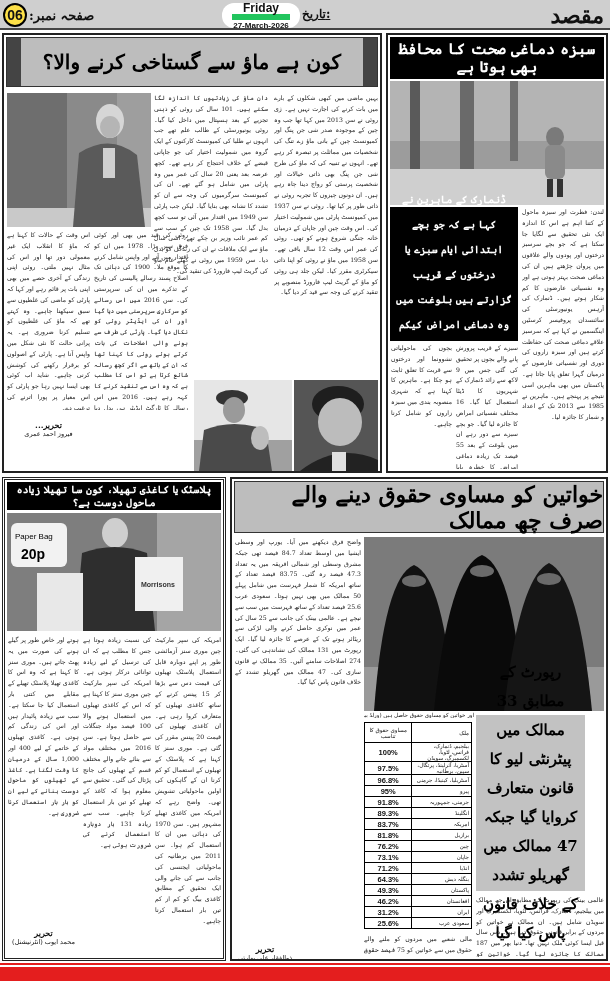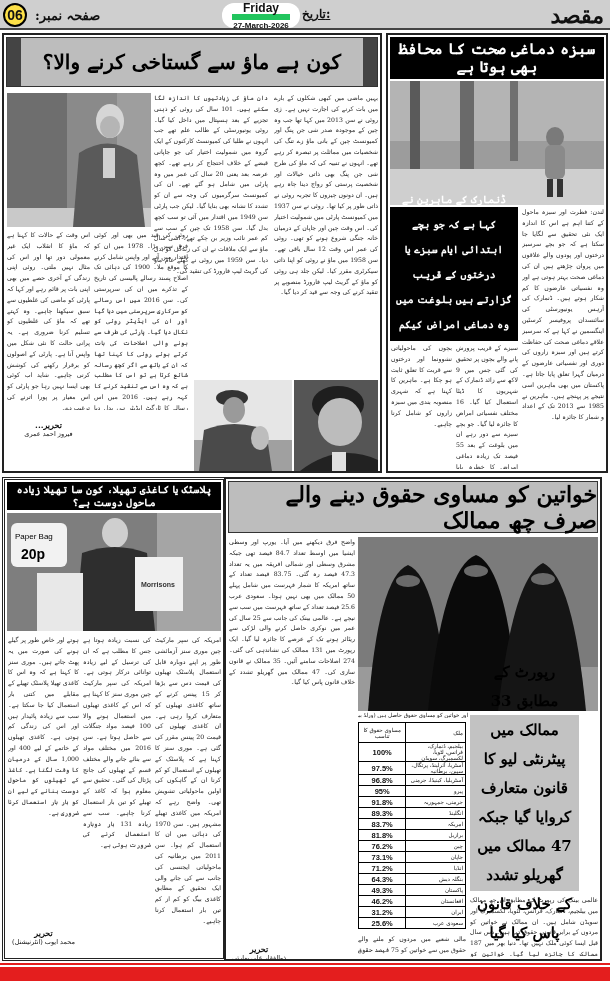--- a/index.html
+++ b/index.html
@@ -3,21 +3,21 @@
 <meta charset="utf-8">
 <style>
   * { box-sizing: border-box; margin: 0; padding: 0; }
   html, body { width: 610px; height: 981px; background: #fff; overflow: hidden; }
   body { position: relative; font-family: "DejaVu Sans", sans-serif; color: #111; }
 
   
   .masthead { position: absolute; left: 0; top: 0; width: 610px; height: 30px;
     background: #cfcfcf; border-bottom: 2px solid #444; }
   .page-no { position: absolute; left: 3px; top: 3px; display: flex; align-items: center; direction: rtl; }
-  .page-no .lbl { font-family: "DejaVu Serif", serif; font-size: 13px; font-weight: bold; margin-left: 8px; }
+  .page-no .lbl { font-family: "DejaVu Serif", serif; font-size: 13px; font-weight: bold; margin-left: 2px; }
   .page-no .num { width: 24px; height: 24px; border-radius: 50%; border: 2px solid #000; background: #fde047;
     font-family: "Liberation Sans", sans-serif; font-weight: bold; font-size: 14px; display: flex; align-items: center; justify-content: center; }
   .date-pill { position: absolute; left: 222px; top: 3px; width: 78px; height: 25px; background: #fff;
     border-radius: 12px; text-align: center; font-family: "Liberation Sans", sans-serif; }
   .date-pill .day { font-size: 12px; font-weight: bold; line-height: 11px; border-bottom: 6px solid #22c55e; margin: 0 10px; }
   .date-pill .date { font-size: 8px; font-weight: bold; line-height: 12px; }
   .date-lbl { position: absolute; left: 302px; top: 7px; font-family: "DejaVu Serif", serif; font-size: 12px; font-weight: bold; text-decoration: underline; }
   .logo { position: absolute; right: 6px; top: 2px; font-family: "DejaVu Serif", serif; font-size: 22px; font-weight: bold; line-height: 26px; }
 
   
@@ -159,21 +159,21 @@
   </div>
   <div class="col urdu" style="left:150px; top:155px; width:66px; height:322px;">امریکہ کی سپر مارکیٹ چین موری سنز آزمائشی طور پر اپنے دوبارہ قابل استعمال پلاسٹک تھیلوں کی قیمت دس سے بڑھا کر 15 پینس کرنے کے ساتھ کاغذی تھیلوں کو متعارف کروا رہی ہے۔ ان کاغذی تھیلوں کی قیمت 20 پینس مقرر کی گئی ہے۔ موری سنز کا کہنا ہے کہ پلاسٹک کے تھیلوں کے استعمال کو کم کرنا ان کے گاہکوں کی اولین ماحولیاتی تشویش تھی۔ واضح رہے کہ امریکہ میں کاغذی تھیلے مشہور ہیں۔ سن 1970 کی دہائی میں ان کا استعمال کم ہوا۔ سن 2011 میں برطانیہ کی ماحولیاتی ایجنسی کی جانب سے کی جانے والی ایک تحقیق کے مطابق کاغذی بیگ کو کم از کم تین بار استعمال کرنا چاہیے۔</div>
   <div class="col urdu" style="left:78px; top:155px; width:68px; height:322px;">کی نسبت زیادہ ہوتا ہے جس کا مطلب ہے کہ ان کی ترسیل کے لیے زیادہ توانائی درکار ہوتی ہے۔ امریکہ کی سپر مارکیٹ چین موری سنز کا کہنا ہے کہ اس کے کاغذی تھیلوں میں استعمال ہونے والا 100 فیصد مواد جنگلات سے حاصل ہوتا ہے۔ سن 2016 میں مختلف مواد سے بنائے جانے والے مختلف قسم کے تھیلوں کی جانچ پڑتال کی گئی۔ تحقیق سے معلوم ہوا کہ کاغذ کے تھیلے کو تین بار استعمال کرنا چاہیے۔ سب سے زیادہ 131 بار دوبارہ استعمال کرنے کی ضرورت ہوتی ہے۔</div>
   <div class="col urdu" style="left:3px; top:155px; width:71px; height:288px;">ہوتے اور خاص طور پر گیلے ہونے کی صورت میں یہ پھٹ جاتے ہیں۔ موری سنز کا کہنا ہے کہ وہ اس کا کاغذی تھیلا پلاسٹک تھیلے کے مقابلے میں کتنی بار استعمال کیا جا سکتا ہے۔ سب سے زیادہ پائیدار ہیں اور اس کی زندگی کم ہوتی ہے۔ کاغذی تھیلوں کے خاتمے کے لیے 400 اور 1,000 سال کے درمیان کا وقت لگتا ہے۔ کاغذ کے تھیلوں کو ماحول دوست بنانے کے لیے ان کو بار بار استعمال کرنا ضروری ہے۔</div>
   <div class="byline" style="position:absolute; left:3px; top:448px; width:71px;">
     <div class="t">تحریر</div>
     <div class="n">محمد ایوب (انٹرنیشنل)</div>
   </div>
 </div>
 
-<div class="box" style="left:224px; top:477px; width:378px; height:484px;">
+<div class="box" style="left:230px; top:477px; width:378px; height:484px;">
   <div class="hl-grey" style="left:2px; top:2px; width:370px; height:52px; font-size:22px;">
     <span>خواتین کو مساوی حقوق دینے والے صرف چھ ممالک</span>
   </div>
 
   <div class="col urdu" style="left:3px; top:58px; width:126px; height:410px;">واضح فرق دیکھنے میں آیا۔ یورپ اور وسطی ایشیا میں اوسط تعداد 84.7 فیصد تھی جبکہ مشرق وسطی اور شمالی افریقہ میں یہ تعداد 47.3 فیصد رہ گئی۔ 83.75 فیصد تعداد کے ساتھ امریکہ کا شمار فہرست میں شامل پہلے 50 ممالک میں بھی نہیں ہوتا۔ سعودی عرب 25.6 فیصد تعداد کے ساتھ فہرست میں سب سے نیچے ہے۔ عالمی بینک کی جانب سے 25 سال کی عمر میں نوکری حاصل کرنے والی لڑکی سے ریٹائر ہونے تک کے عرصے کا جائزہ لیا گیا۔ ایک رپورٹ میں 131 ممالک کی نشاندہی کی گئی۔ 274 اصلاحات سامنے آئیں۔ 35 ممالک نے قانون سازی کی۔ 47 ممالک میں گھریلو تشدد کے خلاف قانون پاس کیا گیا۔</div>
 
   <div class="photo" style="left:132px; top:58px; width:240px; height:174px;">
     <svg width="240" height="174" viewBox="0 0 240 174">
       <rect width="240" height="174" fill="#7b7b7b"></rect>
       <rect x="0" y="130" width="240" height="44" fill="#9a9a9a"></rect>

